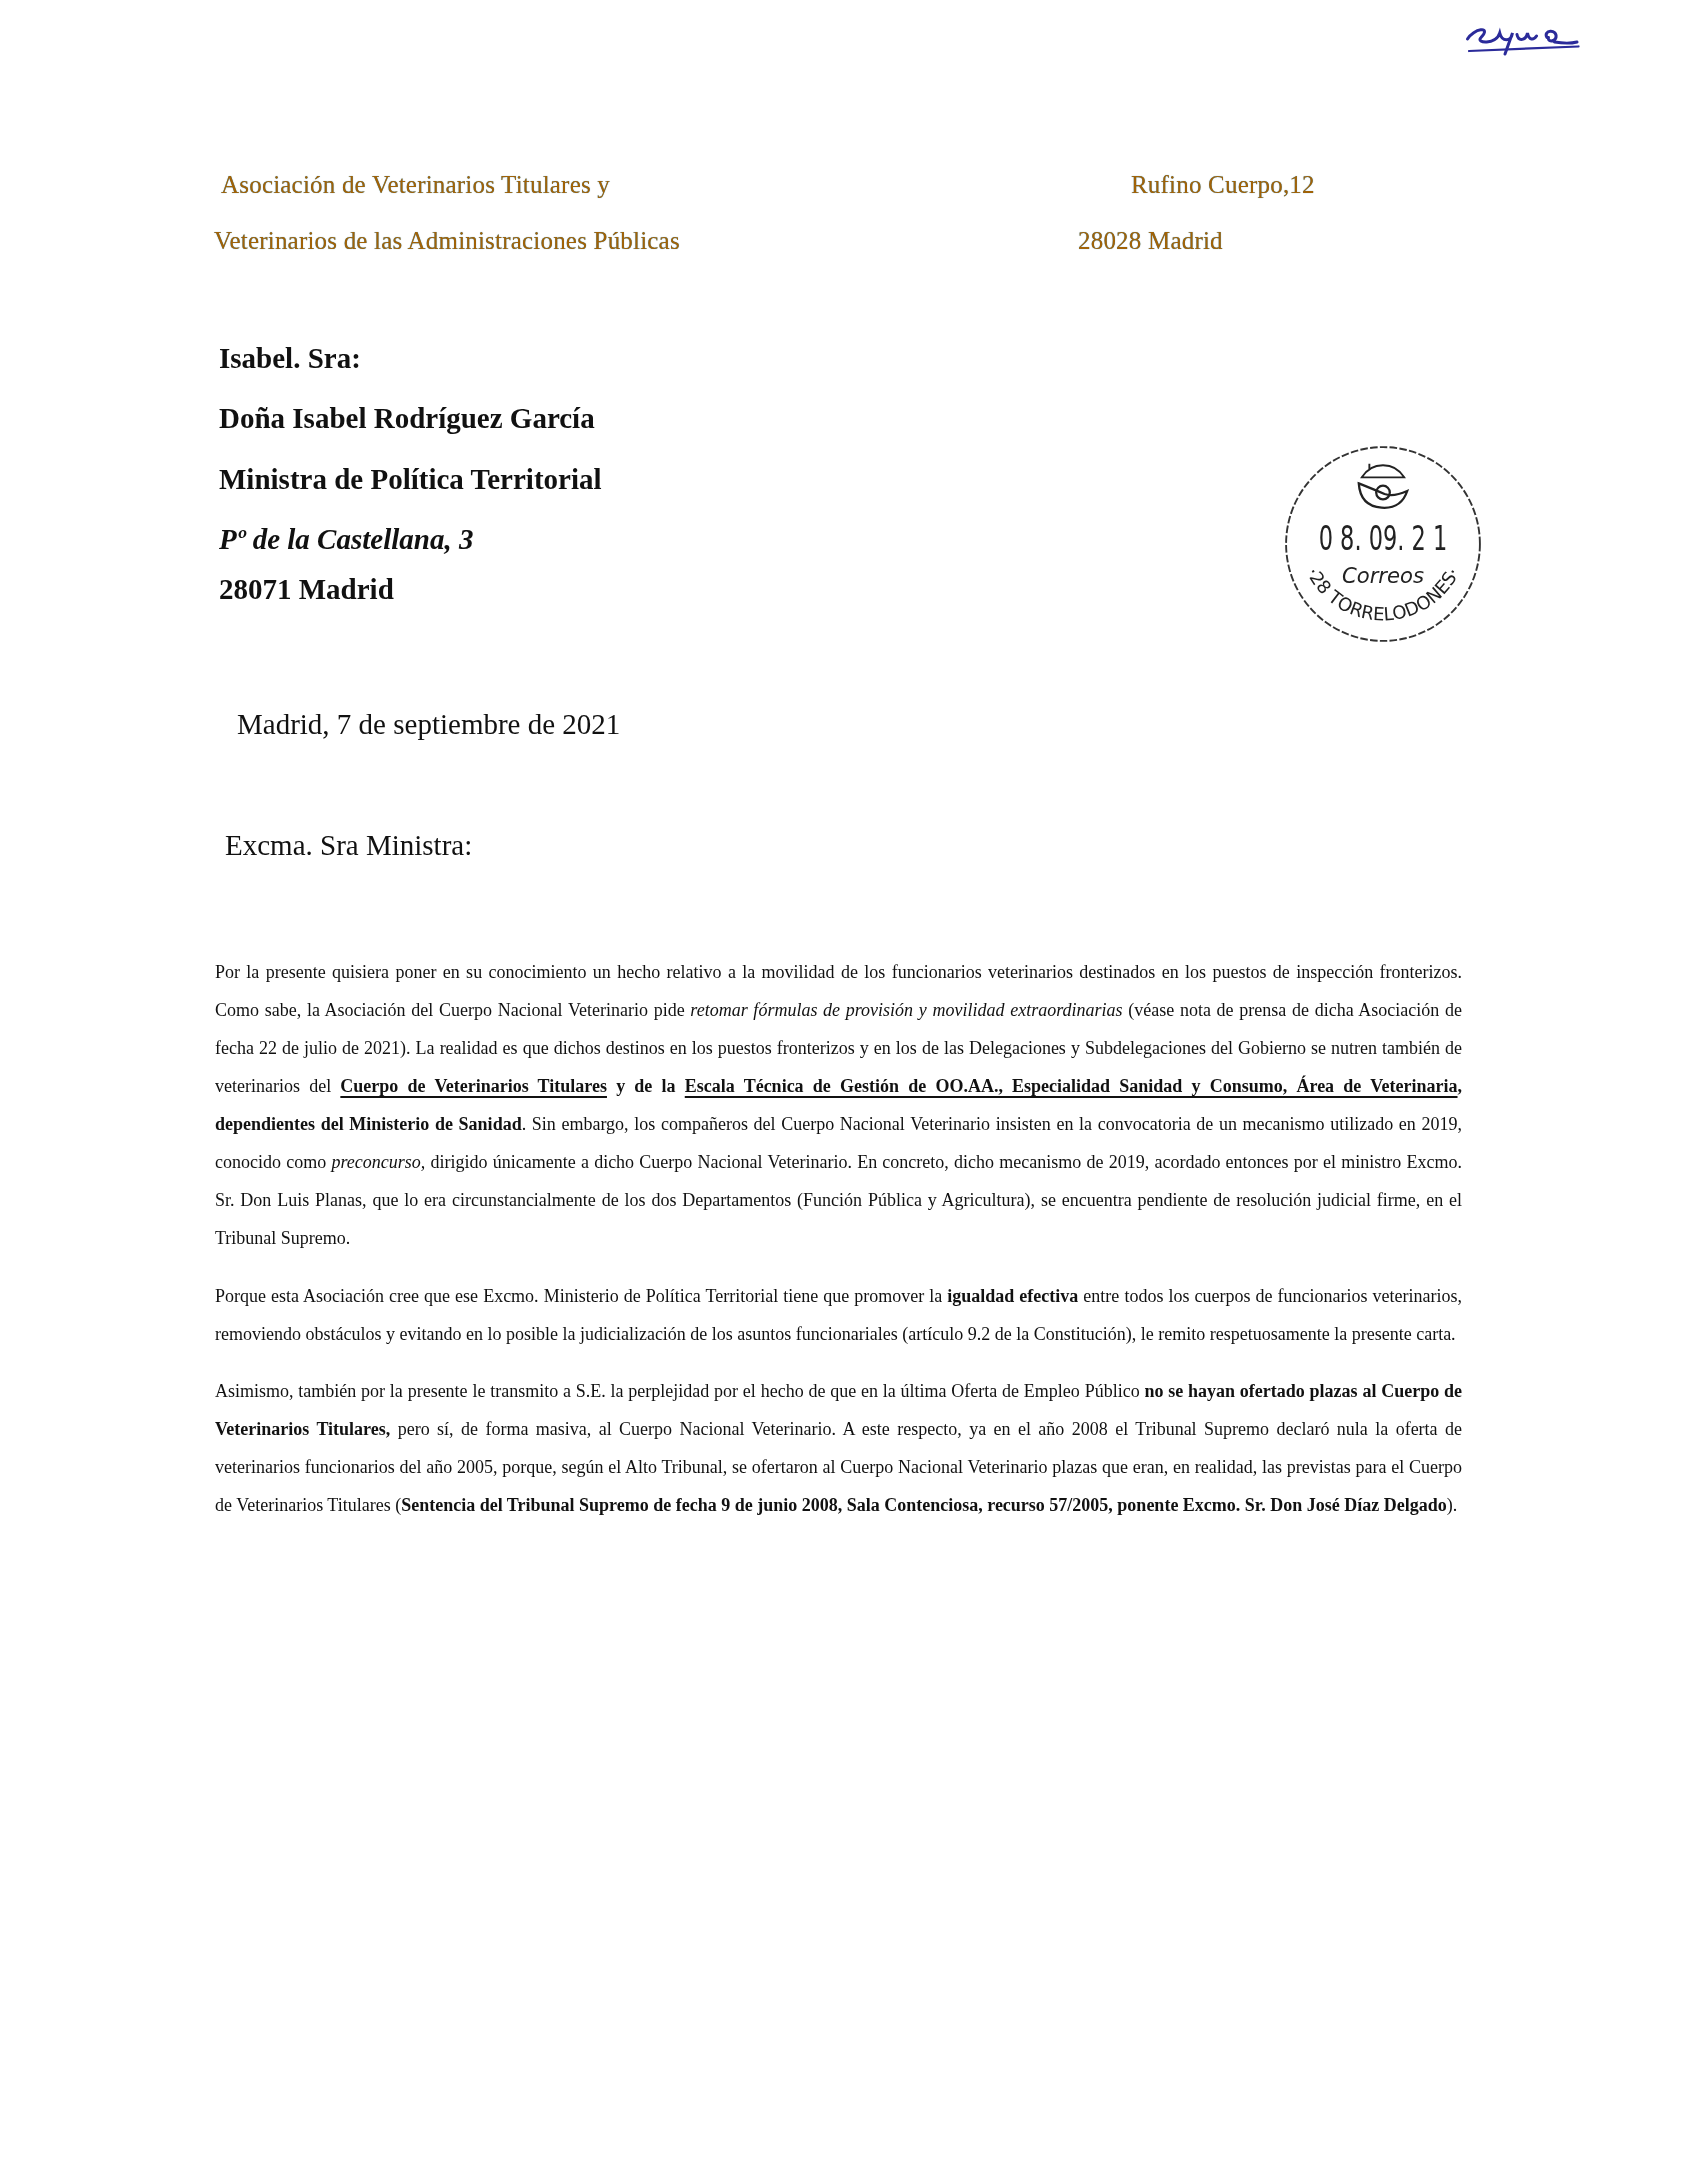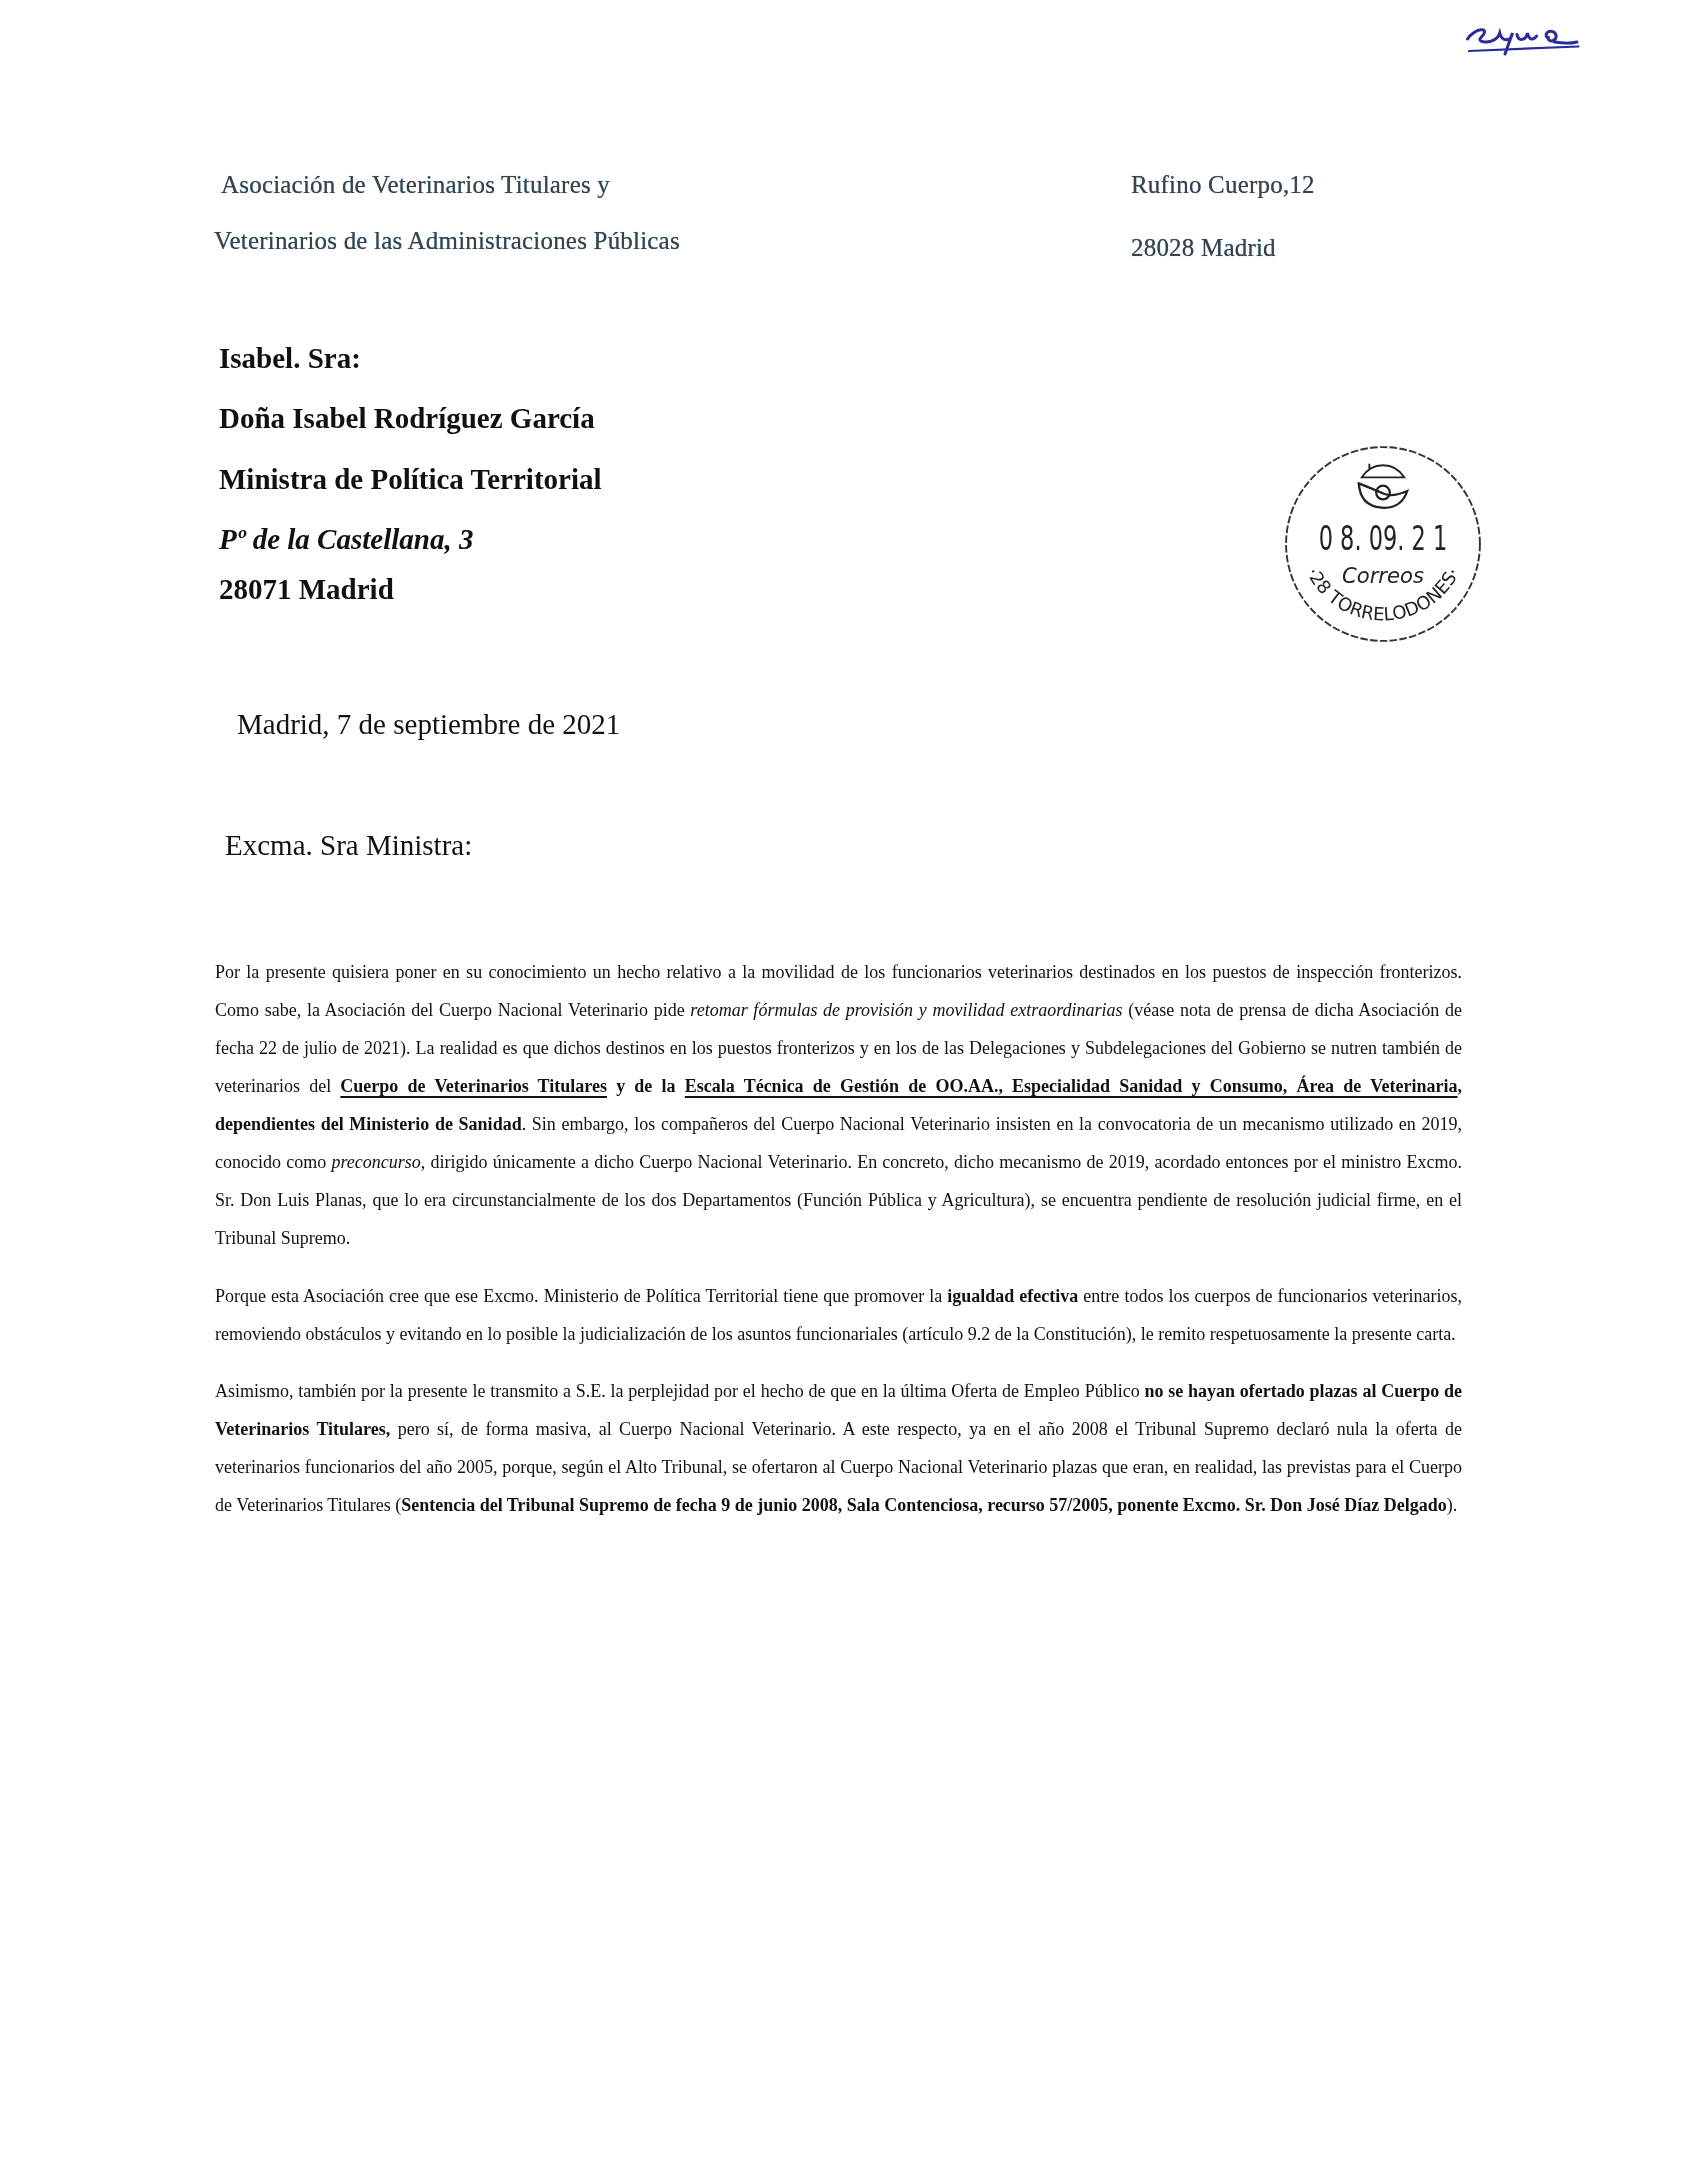--- a/index.html
+++ b/index.html
@@ -2,21 +2,21 @@
 <html style="font-size:12px"><head>
 <meta charset="utf-8">
 <style>
   html, body { margin: 0; padding: 0; background: #ffffff; }
   body {
     width: 1685px; height: 2183px; position: relative; overflow: hidden;
     font-family: "Liberation Serif", "DejaVu Serif", serif; color: #111111;
   }
   .abs { position: absolute; }
   .letterhead {
-    color: #404040; font-size: 25px; line-height: 25px; letter-spacing: 0.2px;
+    color: #a16207; font-size: 25px; line-height: 25px; letter-spacing: 0.2px;
     text-shadow: 0 0 0.8px #2a8cc4;
   }
   .recipient { font-weight: bold; font-size: 29px; line-height: 29px; }
   .plain { font-size: 29px; line-height: 29px; }
   .body-text {
     font-size: 18px; line-height: 38px; text-align: justify;
     width: 1247px;
     font-family: Liberation Serif, serif;
   }
   .body-text p { margin: 0 0 19.6px 0; }
@@ -30,21 +30,21 @@
 <svg class="abs" style="left:1458px; top:15px;" width="136" height="45" viewBox="0 0 180 60">
   <path class="sig" d="M12 32 C 20 18, 45 14, 30 30 C 22 38, 50 40, 55 24 C 58 36, 70 36, 72 24 L 62 52"></path>
   <path class="sig" d="M78 26 C 80 36, 90 34, 92 24 C 94 34, 100 34, 104 28"></path>
   <path class="sig" d="M118 30 C 112 20, 132 18, 130 30 C 128 36, 118 36, 120 30 M 128 36 C 140 38, 150 38, 158 36"></path>
   <path class="sig" d="M14 48 C 60 46, 110 44, 160 42" style="stroke-width:3"></path>
 </svg>
 
 <div class="abs letterhead" style="left:221px; top:172px;">Asociación de Veterinarios Titulares y</div>
 <div class="abs letterhead" style="left:214px; top:228px;text-align:center;">Veterinarios de las Administraciones Públicas</div>
 <div class="abs letterhead" style="left:1131px; top:172px;">Rufino Cuerpo,12</div>
-<div class="abs letterhead" style="left:1131px; top:228px;margin-top:7px;">28028 Madrid</div>
+<div class="abs letterhead" style="left:1078px; top:228px;">28028 Madrid</div>
 
 <div class="abs recipient" style="left:219px; top:344px;">Isabel. Sra:</div>
 <div class="abs recipient" style="left:219px; top:404px;">Doña Isabel Rodríguez García</div>
 <div class="abs recipient" style="left:219px; top:465px;">Ministra de Política Territorial</div>
 <div class="abs recipient" style="left:219px; top:525px;font-style:italic;">Pº de la Castellana, 3</div>
 <div class="abs recipient" style="left:219px; top:575px;">28071 Madrid</div>
 
 <svg class="abs" style="left:1277px; top:438px;" width="212" height="212" viewBox="0 0 280 280">
   <defs>
     <path id="ringPath" d="M 30 150 A 112 112 0 0 0 250 150"></path>

